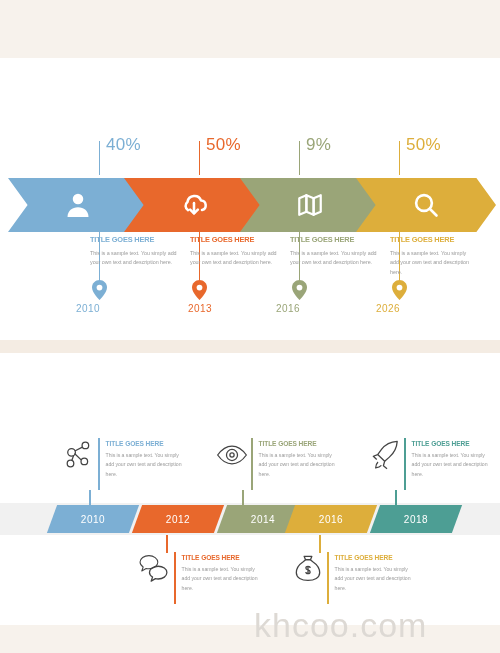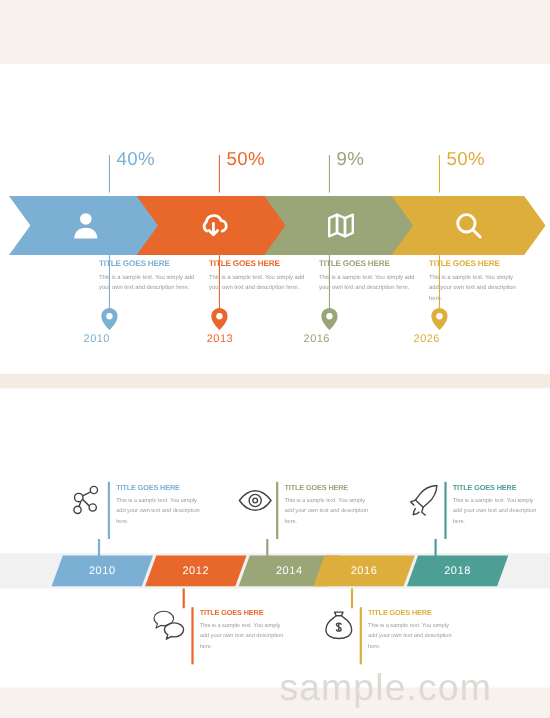--- a/index.html
+++ b/index.html
@@ -284,13 +284,13 @@
 <div class="para" style="left:222px;width:82px;background:#9aa578;">
   <span>2014</span>
 </div>
 <div class="para" style="left:290px;width:82px;background:#ddae3b;">
   <span>2016</span>
 </div>
 <div class="para" style="left:375px;width:82px;background:#4d9e94;">
   <span>2018</span>
 </div>
 
-<div class="watermark">sample.com</div>
+<div class="watermark">khcoo.com</div>
 
 </body></html>

